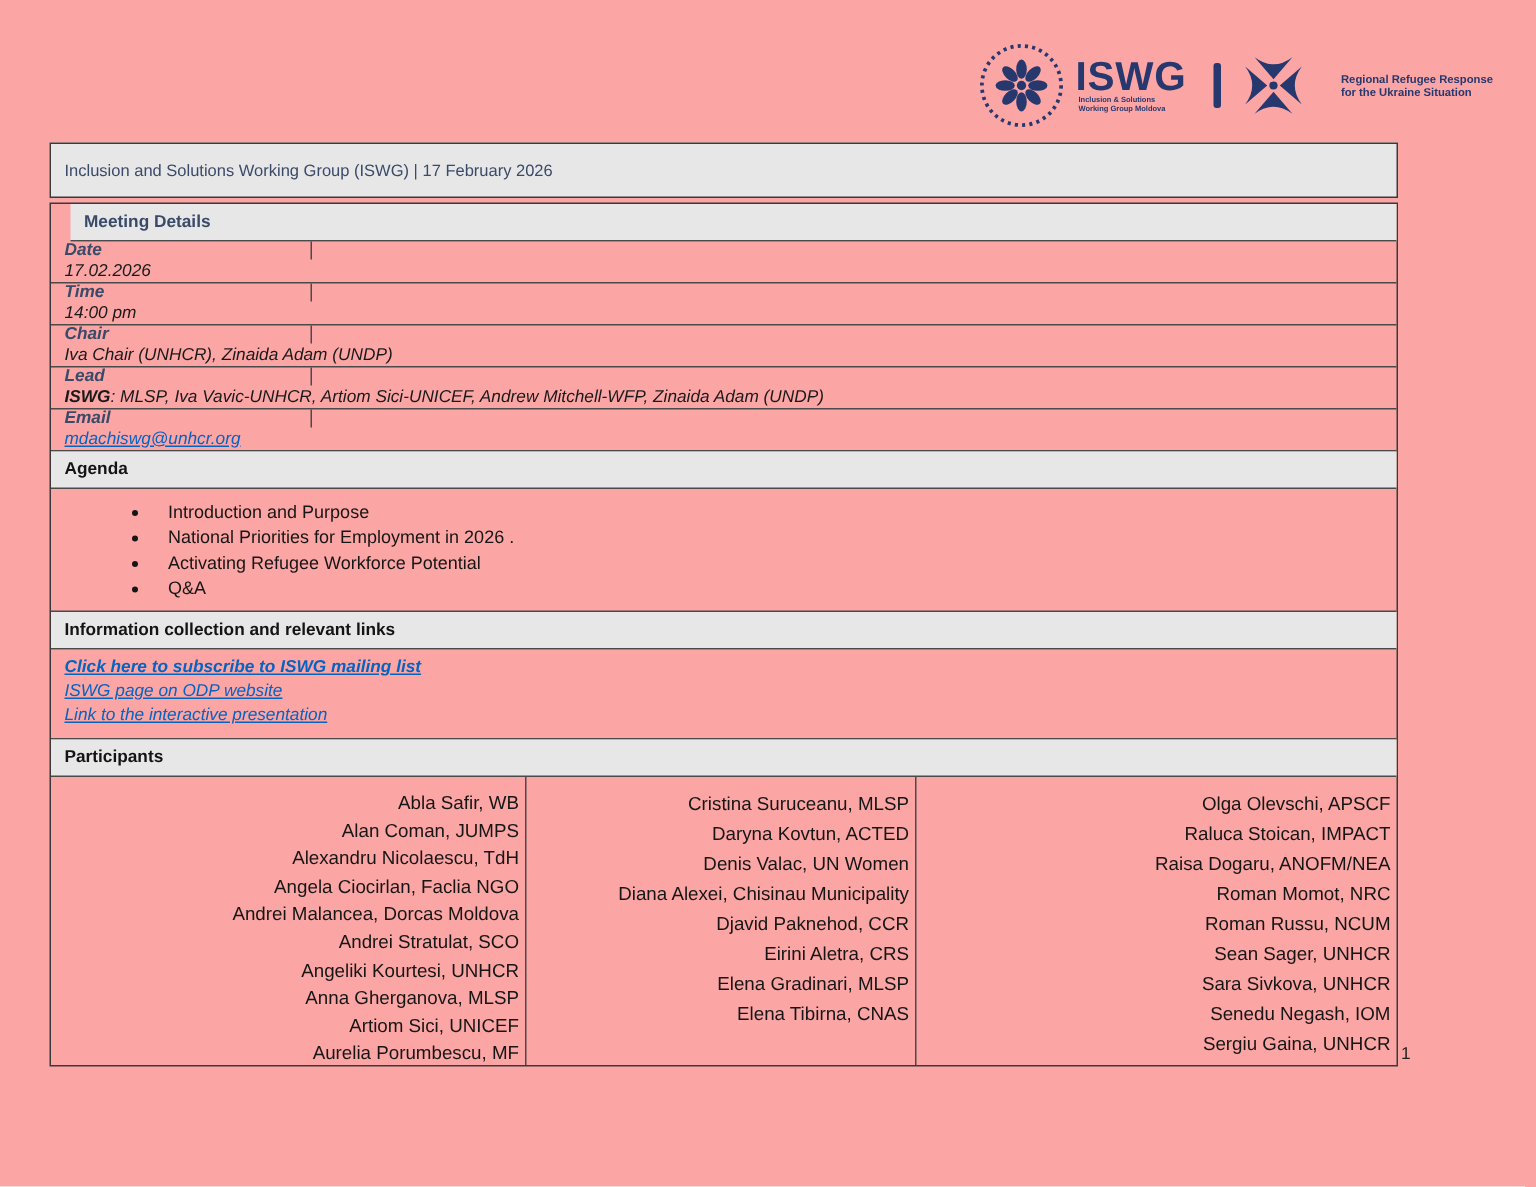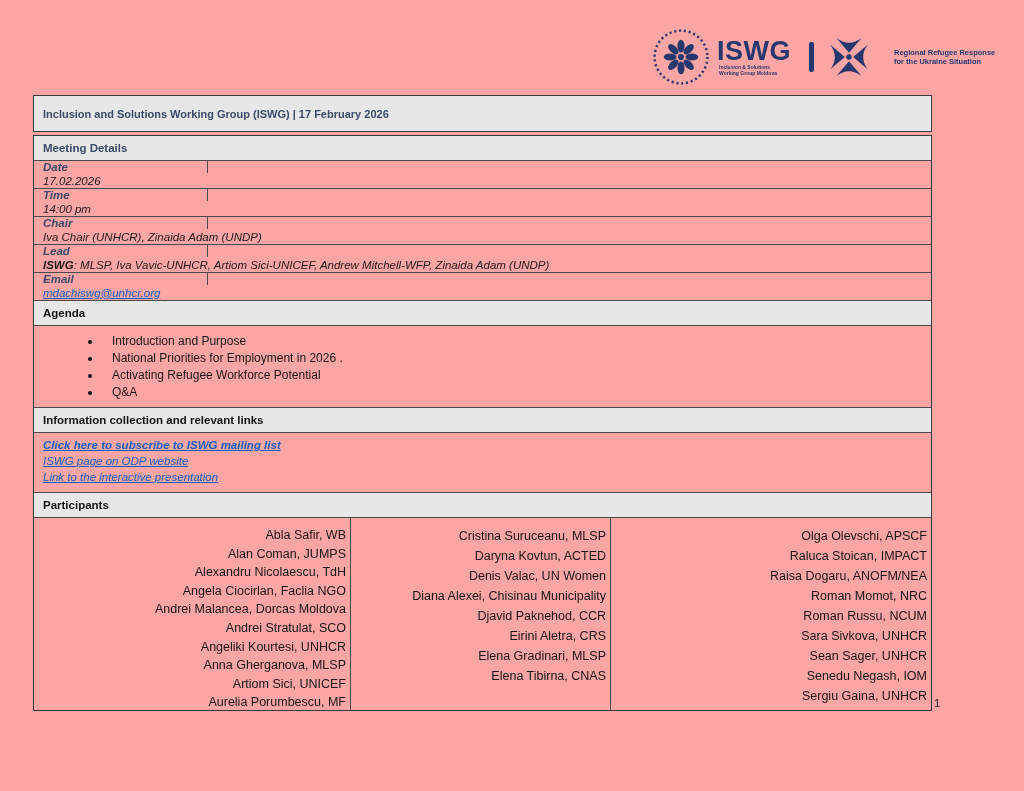--- a/index.html
+++ b/index.html
@@ -17,30 +17,30 @@
   .iswg-sub { font-size:5px; font-weight:700; color:#26386e; line-height:6px; margin-left:2px; }
   .logo-divider { width:5px; height:30px; background:#26386e; border-radius:2px; margin:0 14px 0 18px; }
   .rrp-x { width:42px; height:42px; }
   .rrp-text { margin-left:24px; font-size:7.5px; font-weight:700; color:#26386e; line-height:9.5px; }
 
   
   .doc-table { position:absolute; left:33px; top:95px; width:899px; font-size:11.5px; }
   .title-row {
     height:37px; background:#e7e7e7; border:1.5px solid #3a3a3a;
     display:flex; align-items:center; padding:0 9px;
-    color:#3a4a69; font-weight:700; font-size:11px; margin-bottom:3px;
+    color:#3a4a69; font-weight:400; font-size:11px; margin-bottom:3px;
   }
   .table-body { border:1.5px solid #3a3a3a; }
   .trow { border-bottom:1px solid #4a4a4a; }
   .trow:last-child { border-bottom:none; }
   .section-head {
     height:25px; background:#e7e7e7; display:flex; align-items:center;
     padding:0 9px; font-weight:700; font-size:11.5px;
   }
-  .section-head.navy { color:#3a4a69; }
+  .section-head.navy { color:#3a4a69;margin-left:13px; }
   .section-head.dark { color:#141414; }
 
   .detail-row { display:flex; height:28px; font-style:italic;flex-direction:column; }
   .detail-label {
     width:174px; border-right:1px solid #4a4a4a; color:#3a4a69; font-weight:700;
     display:flex; align-items:center; padding:0 9px;
   }
   .detail-value { flex:1; display:flex; align-items:center; padding:0 9px; color:#1a1a1a; white-space:pre; }
   .detail-value .b { font-weight:700; }
   .doc-link { color:#0563c1; text-decoration:underline; cursor:pointer; }
@@ -201,22 +201,22 @@
             <li>Eirini Aletra, CRS</li>
             <li>Elena Gradinari, MLSP</li>
             <li>Elena Tibirna, CNAS</li>
           </ul>
         <ul class="pcol c3">
             <li>Olga Olevschi, APSCF</li>
             <li>Raluca Stoican, IMPACT</li>
             <li>Raisa Dogaru, ANOFM/NEA</li>
             <li>Roman Momot, NRC</li>
             <li>Roman Russu, NCUM</li>
+            <li>Sean Sager, UNHCR</li>
             <li>Sara Sivkova, UNHCR</li>
-            <li>Sean Sager, UNHCR</li>
             <li>Senedu Negash, IOM</li>
             <li>Sergiu Gaina, UNHCR</li>
           </ul>
       </div>
 
     </div>
   </div>
 
   <div class="page-number">1</div>
 

